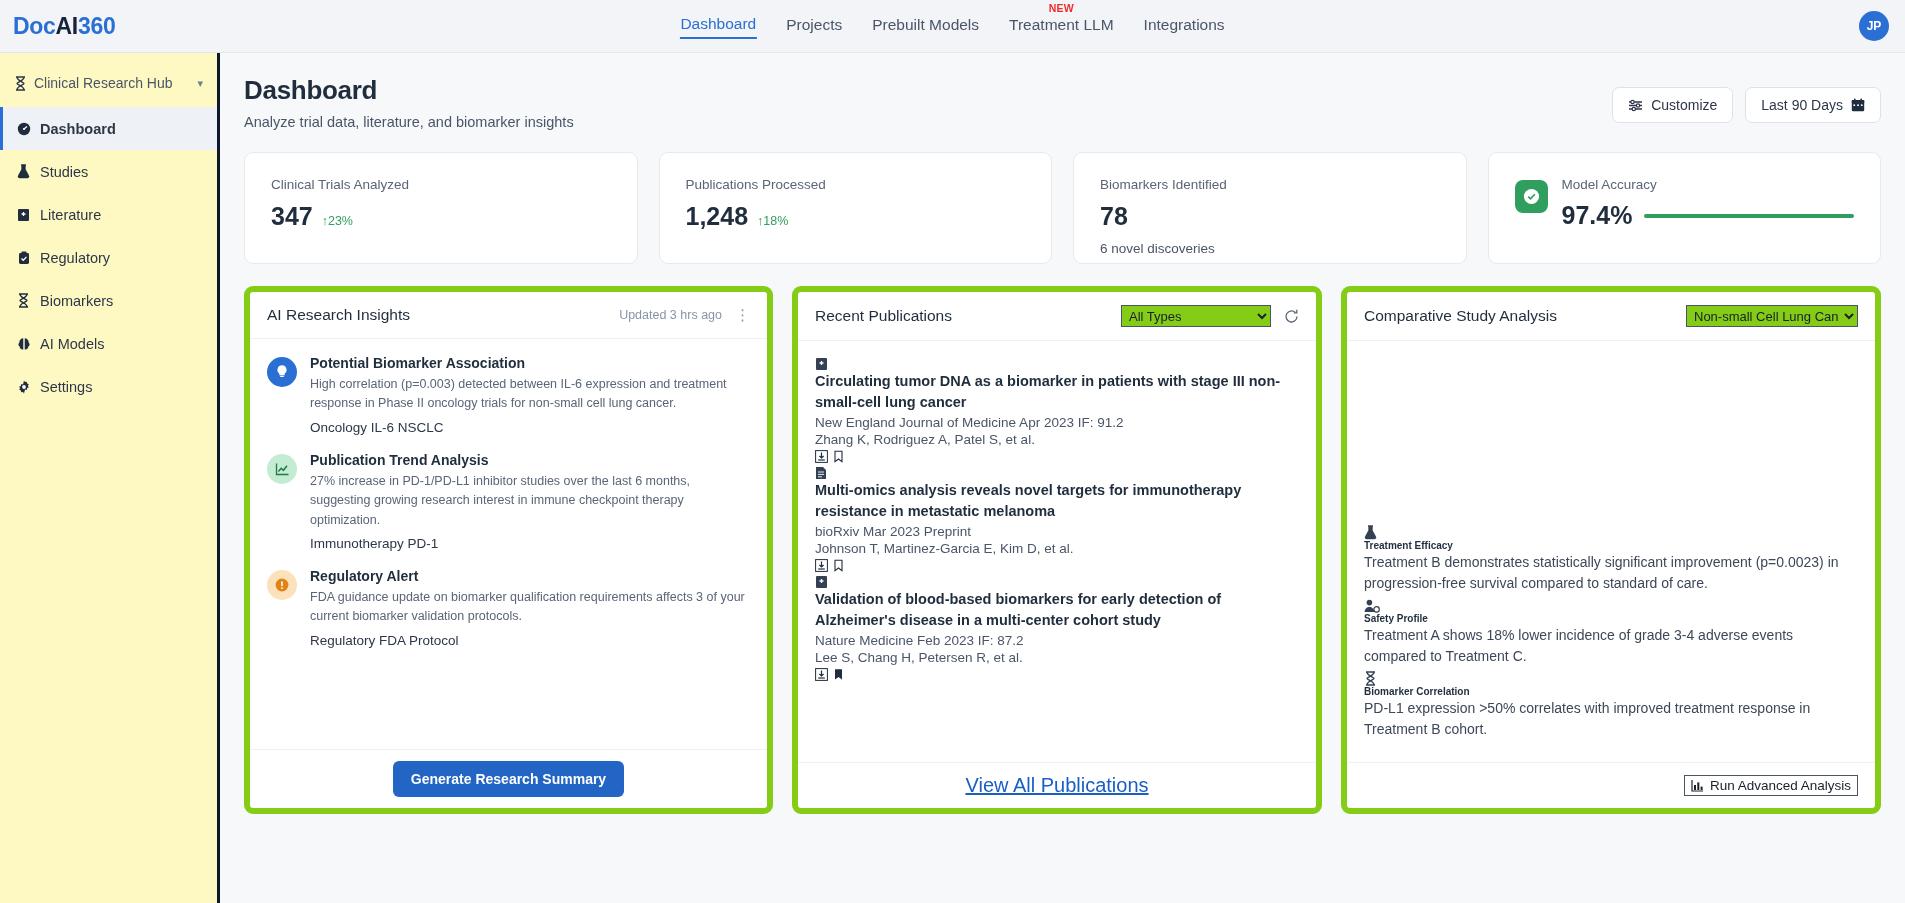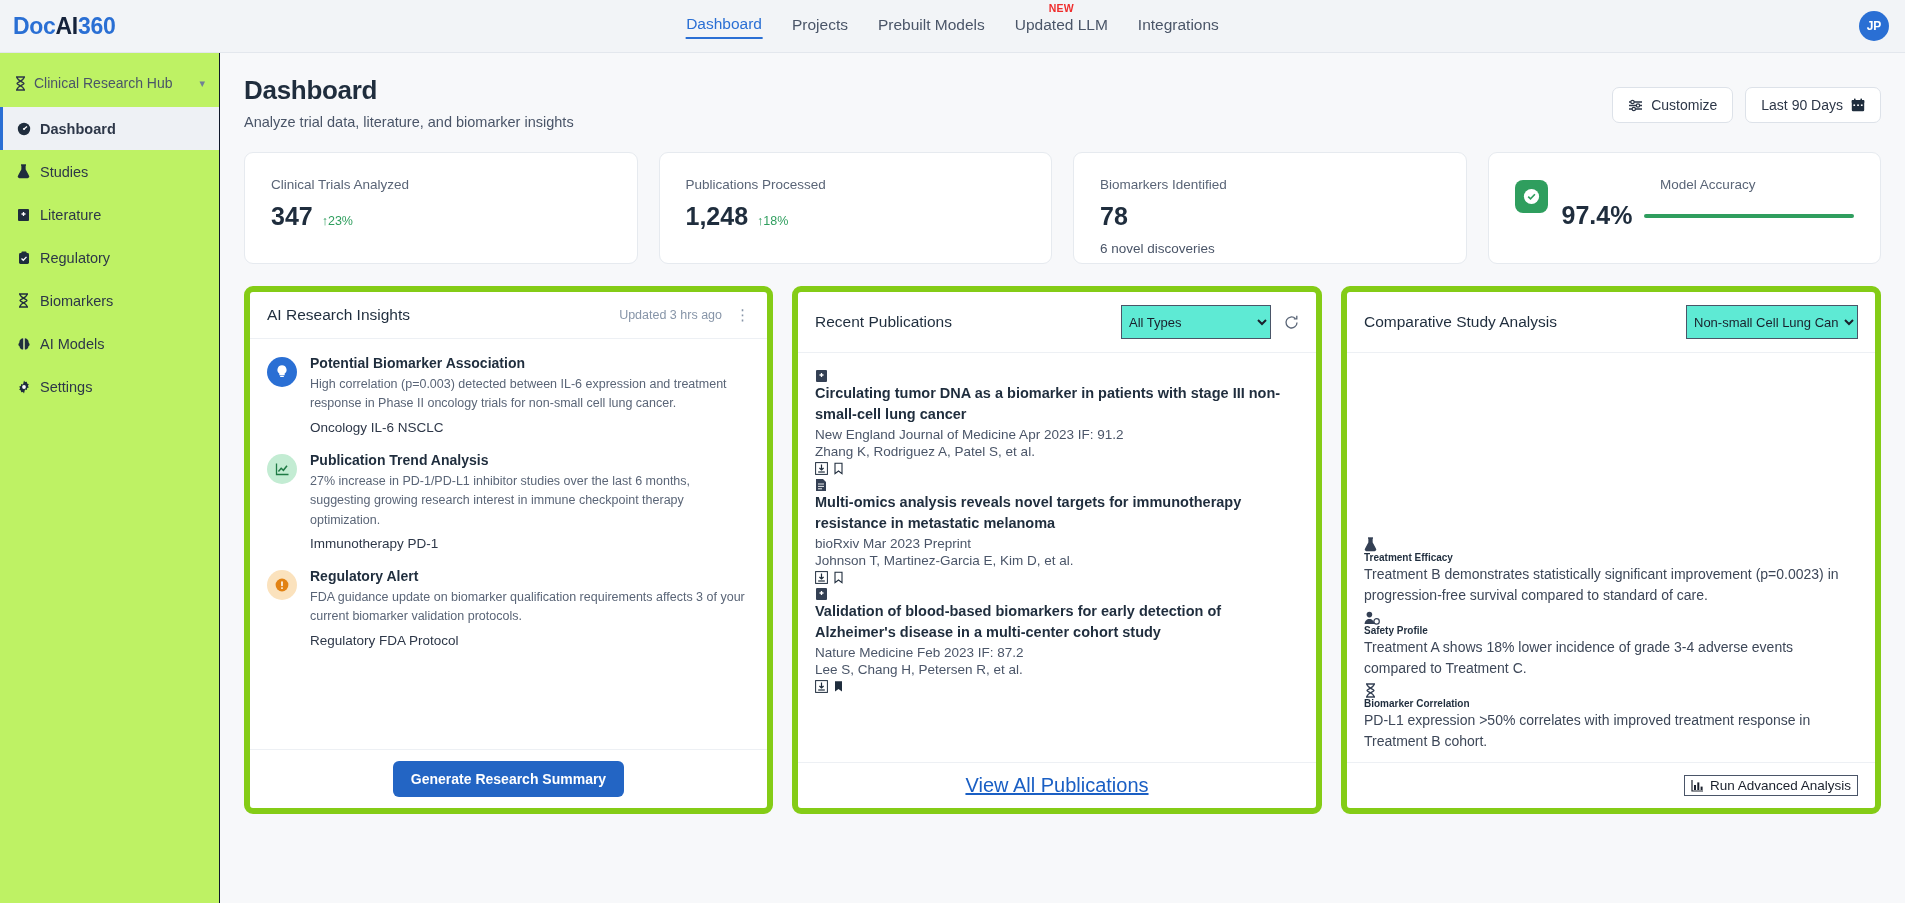--- a/index.html
+++ b/index.html
@@ -50,22 +50,22 @@
     width: 30px; height: 30px; border-radius: 50%;
     background: #2a6fd4; color: #fff;
     font-size: 12px; font-weight: bold;
     display: flex; align-items: center; justify-content: center;
     cursor: pointer;
   }
   
   .layout { display: flex; height: calc(903px - 53px); }
   .sidebar {
     width: 220px; flex: 0 0 220px;
-    background: #bef264;
-    border-right: 1px solid #0f172a;
+    background: #fef9c3;
+    border-right: 3px solid #0f172a;
     padding-top: 16px;
   }
   .workspace {
     display: flex; align-items: center; gap: 7px;
     padding: 6px 14px 16px 14px;
     font-size: 14px; color: #4a5568;
     cursor: pointer;
   }
   .workspace .chev { margin-left: auto; font-size: 11px; color: #718096; }
   .sideitem {
@@ -92,21 +92,21 @@
     padding: 9px 15px; font-size: 14px; color: #2d3748;
     cursor: pointer; white-space: nowrap;
   }
   
   .stats { display: flex; gap: 21px; margin-top: 22px; }
   .stat {
     flex: 1; background: #fff; border: 1px solid #e6eaef; border-radius: 9px;
     height: 112px; padding: 24px 26px;
     display: flex; align-items: flex-start; gap: 14px;
   }
-  .stat-label { font-size: 13.5px; color: #5a6577; text-align: center; }
+  .stat-label { font-size: 13.5px; color: #5a6577; }
   .statrow { display: flex; align-items: baseline; gap: 9px; margin-top: 10px; }
   .stat-value { font-size: 25px; font-weight: bold; color: #1f2d3d; }
   .stat-delta { font-size: 12.5px; color: #2f9e5e; }
   .stat-note { font-size: 13.5px; color: #4a5568; margin-top: 10px; }
   .accbadge {
     width: 33px; height: 33px; border-radius: 8px; background: #2f9e5e;
     display: flex; align-items: center; justify-content: center;
     flex: 0 0 33px; margin-top: 3px;
   }
   .accrow { display: flex; align-items: center; gap: 12px; margin-top: 9px; width: 100%; }
@@ -149,22 +149,22 @@
   .itags { font-size: 13.5px; color: #2d3748; margin-top: 6px; }
   .bluebtn {
     background: #2365c4; color: #fff; border: none; border-radius: 6px;
     padding: 10px 18px; font-size: 14px; font-weight: bold; cursor: pointer;
     font-family: "Liberation Sans", sans-serif;
   }
   
   .selbox {
     margin-left: auto;
     font-size: 13px; font-family: "Liberation Sans", sans-serif;
-    border: 1px solid #4a5568; background: #5eead4; color: #1a202c;
-    padding: 2px 3px; height: 34px; width: 150px;
+    border: 1px solid #4a5568; background: #84cc16; color: #1a202c;
+    padding: 2px 3px; height: 22px; width: 150px;
   }
   .selbox2 { width: 172px; }
   .refresh { margin-left: 13px; color: #5a6577; cursor: pointer; display: inline-flex; }
   .pub { margin-bottom: 3px; }
   .pubtype { font-size: 13px; color: #344054; line-height: 1.4; }
   .pubtitle { font-size: 14.5px; font-weight: bold; color: #1f2d3d; line-height: 1.42; }
   .pubjournal { font-size: 13.5px; color: #4a5568; margin-top: 3px; }
   .pubauthors { font-size: 13.5px; color: #4a5568; margin-top: 2px; }
   .pubacts { display: flex; gap: 4px; margin-top: 3px; }
   .pubacts span { cursor: pointer; font-size: 13px; color: #1f2d3d; }
@@ -191,21 +191,21 @@
 
 <div class="topbar">
   <div class="logo"><span class="b">Doc</span><span class="d">AI</span><span class="b">360</span></div>
 
   <nav class="mainnav">
     <div class="navitem active"><span>Dashboard</span></div>
     <div class="navitem"><span>Projects</span></div>
     <div class="navitem"><span>Prebuilt Models</span></div>
     <div class="navitem">
       <span class="navbadge">NEW</span>
-      <span>Updated LLM</span>
+      <span>Treatment LLM</span>
     </div>
     <div class="navitem"><span>Integrations</span></div>
   </nav>
 
   <div class="avatar">
       <span>JP</span>
     </div>
 </div>
 
 <div class="layout">

